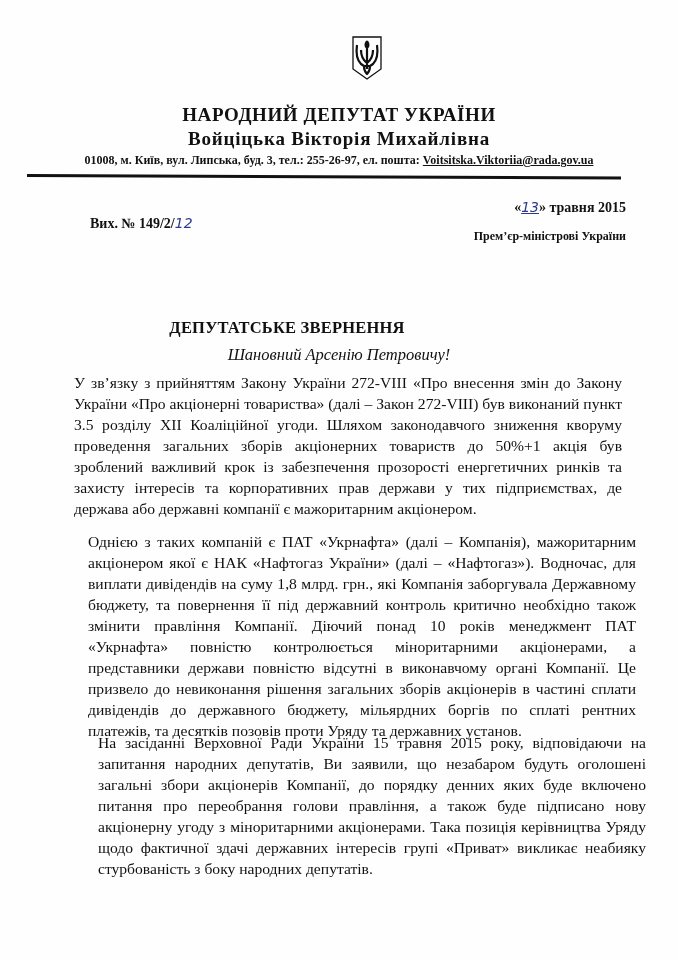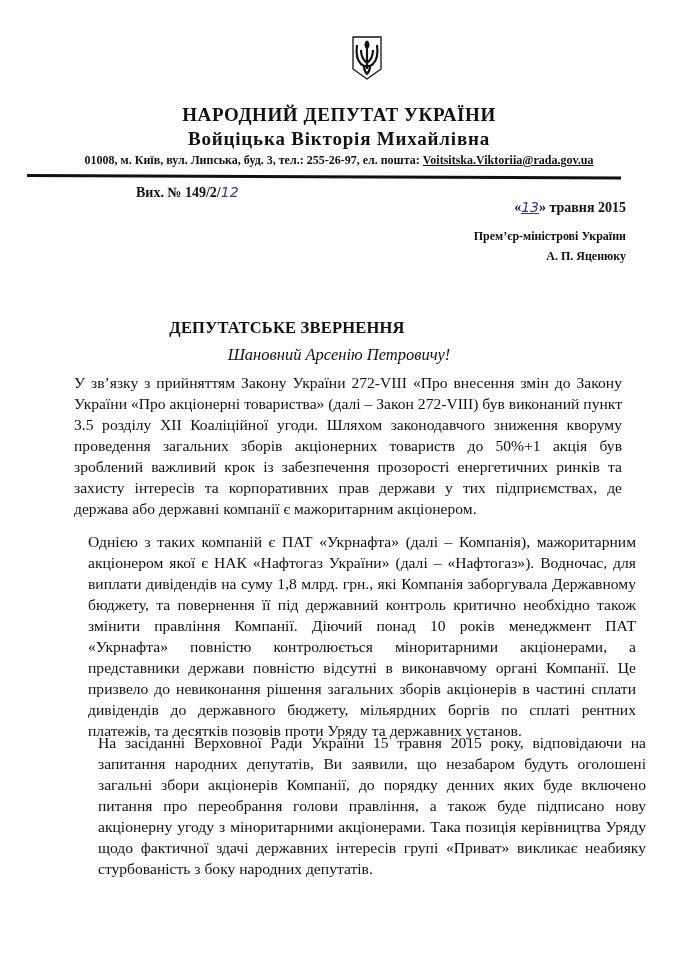--- a/index.html
+++ b/index.html
@@ -65,24 +65,23 @@
       top: 174px;
       width: 594px;
       height: 0;
       border-top: 3px solid #111;
       transform: rotate(0.25deg);
       transform-origin: left center;
     }
     .outgoing {
       position: absolute;
       left: 90px;
-      top: 184px;
+      top: 215px;
       font-weight: bold;
       font-size: 14px;
-      margin-left: 46px;
     }
     .handwritten {
       font-family: "DejaVu Sans", sans-serif;
       font-style: italic;
       font-weight: normal;
       color: #2b3a8c;
       font-size: 14px;
     }
     .date {
       position: absolute;
@@ -161,21 +160,20 @@
   <div class="outgoing">
     <span>Вих. № 149/2/</span><span class="handwritten">12</span>
   </div>
 
   <div class="date">
     <span>«</span><span class="handwritten day">13</span><span>» травня 2015</span>
   </div>
 
   <div class="recipient">
     <div>Прем’єр-міністрові України</div>
-    <div>А. П. Яценюку</div>
   </div>
 
   <div class="doc-title">ДЕПУТАТСЬКЕ ЗВЕРНЕННЯ</div>
   <div class="salutation">Шановний Арсенію Петровичу!</div>
 
   <p class="para p1">У зв’язку з прийняттям Закону України 272-VIII «Про внесення змін до Закону України «Про акціонерні товариства» (далі – Закон 272-VIII) був виконаний пункт 3.5 розділу XII Коаліційної угоди. Шляхом законодавчого зниження кворуму проведення загальних зборів акціонерних товариств до 50%+1 акція був зроблений важливий крок із забезпечення прозорості енергетичних ринків та захисту інтересів та корпоративних прав держави у тих підприємствах, де держава або державні компанії є мажоритарним акціонером.</p>
   <p class="para p2">Однією з таких компаній є ПАТ «Укрнафта» (далі – Компанія), мажоритарним акціонером якої є НАК «Нафтогаз України» (далі – «Нафтогаз»). Водночас, для виплати дивідендів на суму 1,8 млрд. грн., які Компанія заборгувала Державному бюджету, та повернення її під державний контроль критично необхідно також змінити правління Компанії. Діючий понад 10 років менеджмент ПАТ «Укрнафта» повністю контролюється міноритарними акціонерами, а представники держави повністю відсутні в виконавчому органі Компанії. Це призвело до невиконання рішення загальних зборів акціонерів в частині сплати дивідендів до державного бюджету, мільярдних боргів по сплаті рентних платежів, та десятків позовів проти Уряду та державних установ.</p>
   <p class="para p3">На засіданні Верховної Ради України 15 травня 2015 року, відповідаючи на запитання народних депутатів, Ви заявили, що незабаром будуть оголошені загальні збори акціонерів Компанії, до порядку денних яких буде включено питання про переобрання голови правління, а також буде підписано нову акціонерну угоду з міноритарними акціонерами. Така позиція керівництва Уряду щодо фактичної здачі державних інтересів групі «Приват» викликає неабияку стурбованість з боку народних депутатів.</p>
 
 </div>

